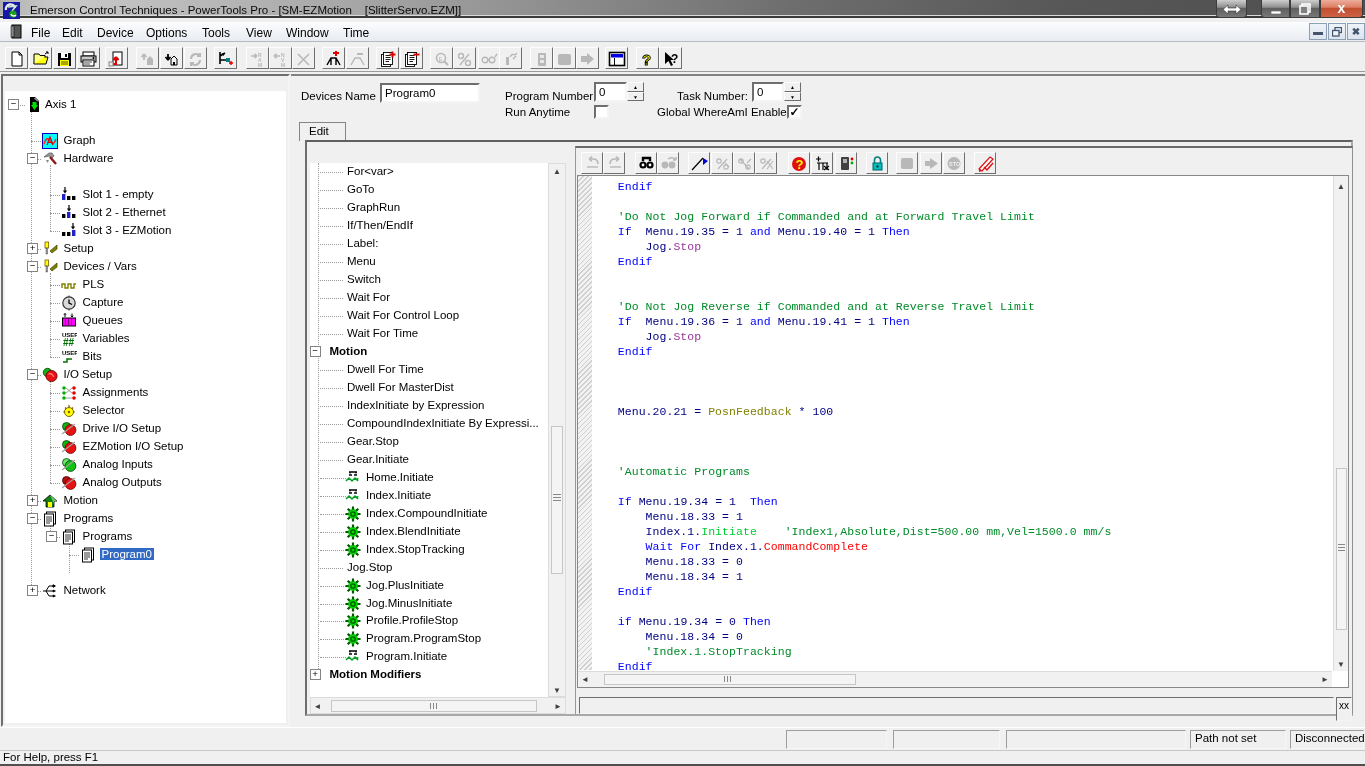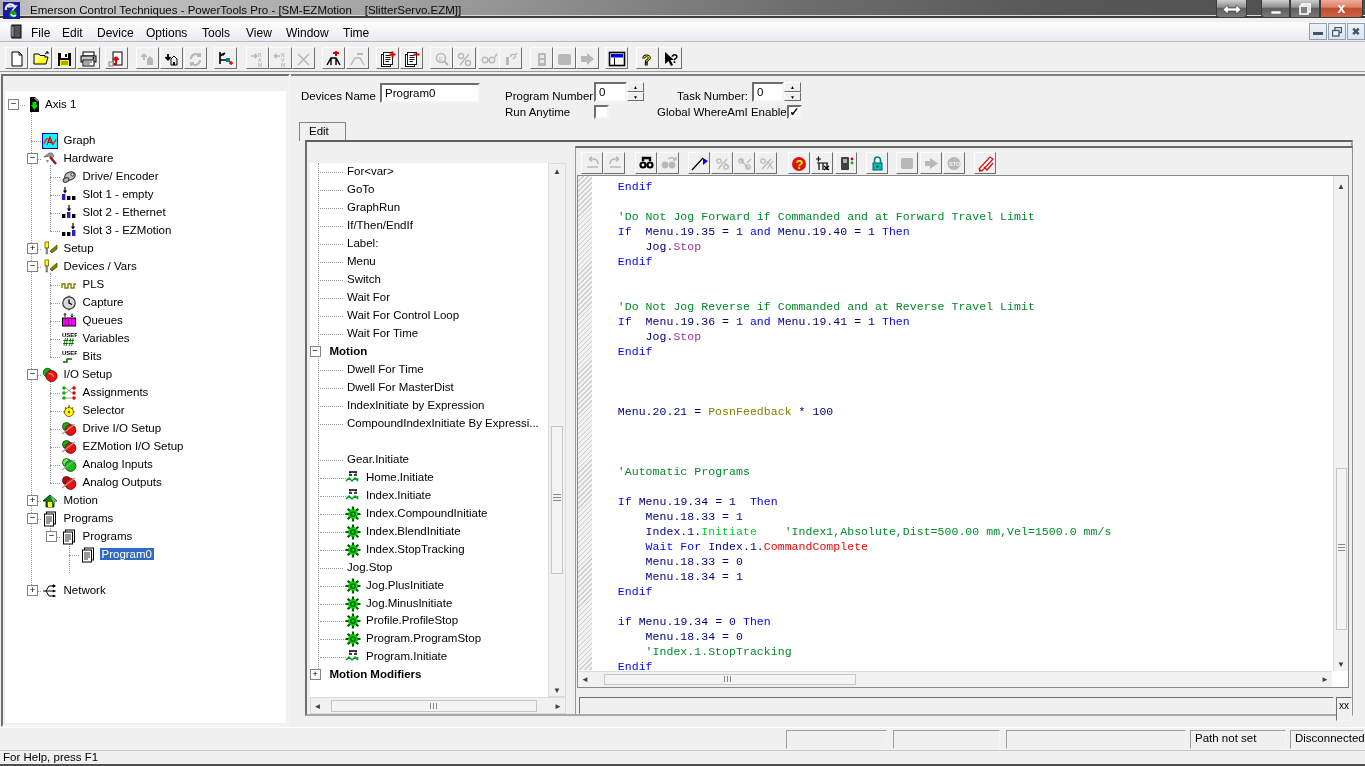--- a/index.html
+++ b/index.html
@@ -319,29 +319,20 @@
 <div class="trow" style="top:58.9px">
         <span style="position:absolute;left:26px;top:9px;width:10px;border-top:1px dotted #9a9a9a"></span>
         <span class="eb" style="left:22px">−</span>
         <span class="tic" style="left:37px"><svg width="16" height="16" viewBox="0 0 16 16">
             <path d="M2 6 L7 2 L10 2 L12 5 L10 7 L8 5 Z" fill="#9a9a9a" stroke="#555" stroke-width="0.7"></path>
             <path d="M8 6 L14 13" stroke="#8b1a1a" stroke-width="2.4"></path>
             <path d="M4 9 l3 0 l-1.5 3 Z" fill="#888"></path>
           </svg></span>
         <span class="tx" style="left:58.5px">Hardware</span>
       </div>
-<div class="trow" style="top:76.9px">
-        <span style="position:absolute;left:45px;top:9px;width:10px;border-top:1px dotted #9a9a9a"></span>
-        <span class="tic" style="left:56px"><svg width="16" height="16" viewBox="0 0 16 16">
-            <ellipse cx="9" cy="7" rx="5.5" ry="4" fill="#c0c0c0" stroke="#333" transform="rotate(-20 9 7)"></ellipse>
-            <circle cx="11.5" cy="5.5" r="1.6" fill="#e8e8e8" stroke="#333"></circle>
-            <ellipse cx="5" cy="11" rx="3" ry="2.2" fill="#b0b0b0" stroke="#333" transform="rotate(-20 5 11)"></ellipse>
-          </svg></span>
-        <span class="tx" style="left:77.5px">Drive/ Encoder</span>
-      </div>
 <div class="trow" style="top:94.9px">
         <span style="position:absolute;left:45px;top:9px;width:10px;border-top:1px dotted #9a9a9a"></span>
         <span class="tic" style="left:56px"><svg width="16" height="16" viewBox="0 0 16 16">
             <path d="M4 0 L4 5 M2.5 3.5 L4 5.5 L5.5 3.5" stroke="#000" stroke-width="1.2" fill="none"></path>
             <rect x="1" y="7" width="3.4" height="6" fill="#2222cc"></rect>
             <rect x="6" y="9" width="3.4" height="4" fill="#000"></rect>
             <rect x="11" y="9" width="3.4" height="4" fill="#000"></rect>
           </svg></span>
         <span class="tx" style="left:77.5px">Slot 1 - empty</span>
       </div>
@@ -625,20 +616,24 @@
         <span style="position:absolute;left:8px;top:9px;width:25px;border-top:1px dotted #9a9a9a"></span>
         <span class="tx" style="left:37.5px">Dwell For MasterDist</span>
       </div>
 <div class="trow" style="top:234.3px">
         <span style="position:absolute;left:8px;top:9px;width:25px;border-top:1px dotted #9a9a9a"></span>
         <span class="tx" style="left:37.5px">IndexInitiate by Expression</span>
       </div>
 <div class="trow" style="top:252.3px">
         <span style="position:absolute;left:8px;top:9px;width:25px;border-top:1px dotted #9a9a9a"></span>
         <span class="tx" style="left:37.5px">CompoundIndexInitiate By Expressi...</span>
+      </div>
+<div class="trow" style="top:270.2px">
+        <span style="position:absolute;left:8px;top:9px;width:25px;border-top:1px dotted #9a9a9a"></span>
+        <span class="tx" style="left:37.5px">Gear.Stop</span>
       </div>
 <div class="trow" style="top:288.2px">
         <span style="position:absolute;left:8px;top:9px;width:25px;border-top:1px dotted #9a9a9a"></span>
         <span class="tx" style="left:37.5px">Gear.Initiate</span>
       </div>
 <div class="trow" style="top:306.2px">
         <span style="position:absolute;left:10px;top:9px;width:26px;border-top:1px dotted #9a9a9a"></span>
         <span class="tic" style="left:35px"><svg width="16" height="16" viewBox="0 0 16 16">
             <path d="M4 2 L12 2 M5 2 L5 3.5 M11 2 L11 3.5 M4 5 L7 5 M9 5 L12 5" stroke="#000" stroke-width="1.3" fill="none"></path>
             <path d="M1 11 L4 8 L7 11 L10 8 L13 11" stroke="#00a020" stroke-width="1.5" fill="none"></path>

